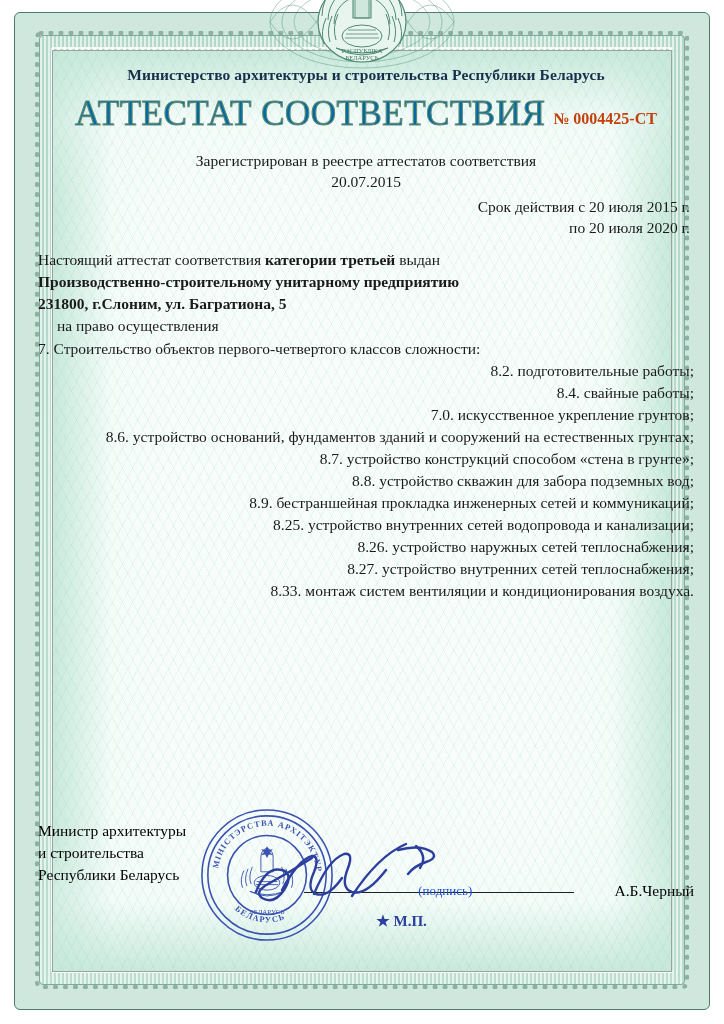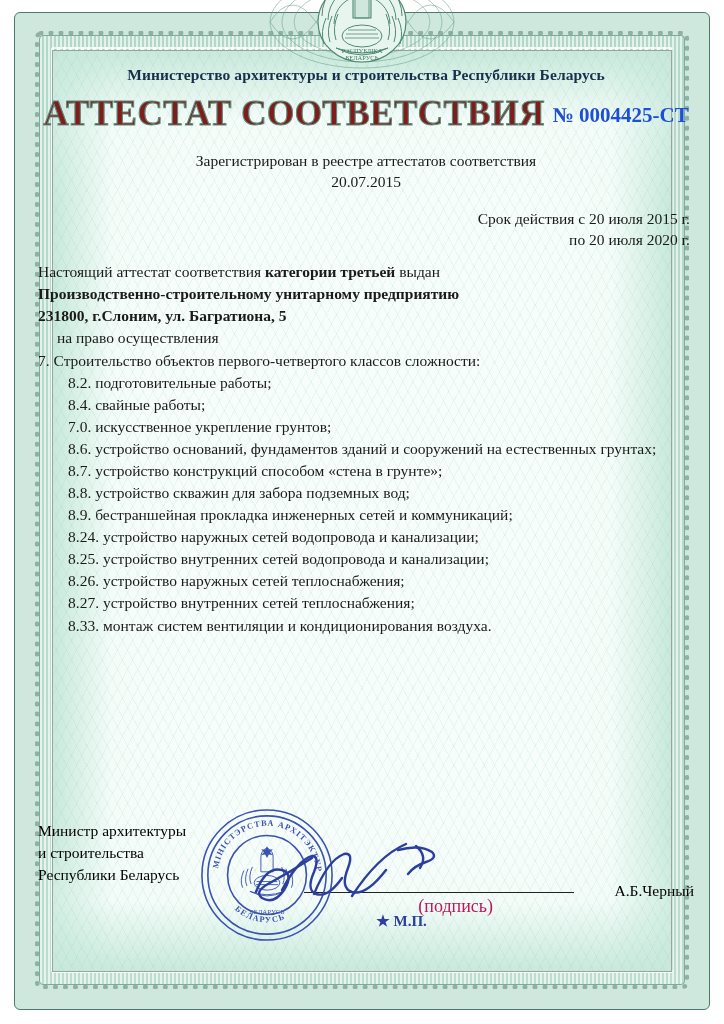--- a/index.html
+++ b/index.html
@@ -120,61 +120,61 @@
     letter-spacing:.1px;
     color:#16304a;
     margin-bottom:12px;
   }
   .title-row{
     display:flex;align-items:flex-end;justify-content:center;gap:8px;
     margin-bottom:20px;
   }
   .cert-title{
     font-size:35px;
-    font-weight:bold;
+    font-weight:normal;
     letter-spacing:.5px;
-    color:#7f1d1d;
+    color:#0369a1;
     -webkit-text-stroke:1.1px #5d8a79;
     text-shadow:0 1px 0 rgba(255,255,255,.6);
     line-height:1;
   }
   .cert-number{
-    font-size:21px;font-weight:bold;color:#1d4ed8;
+    font-size:16px;font-weight:bold;color:#c2410c;
     padding-bottom:3px;white-space:nowrap;
   }
   .reg-block{
-    text-align:center;font-size:15.5px;line-height:1.35;margin-bottom:16px;
+    text-align:center;font-size:15.5px;line-height:1.35;margin-bottom:4px;
   }
   .validity{
     text-align:right;font-size:15.5px;line-height:1.35;margin-bottom:10px;padding-right:4px;
   }
   .issue-line{font-size:15.5px;line-height:1.42;}
   .issue-line b{font-weight:bold;}
   .recipient{font-size:15.5px;font-weight:bold;line-height:1.42;}
   .plain{font-size:15.5px;line-height:1.42;margin-left:19px;}
   .section-head{font-size:15.5px;line-height:1.42;margin-top:1px;}
-  .works-list{list-style:none;margin:0;padding:0;}
+  .works-list{list-style:none;margin:0;padding:0;text-align:right;}
   .works-list li{
     font-size:15.5px;line-height:1.425;
     text-indent:30px;
   }
 
   
   .sign-area{
     position:absolute;left:38px;right:30px;top:820px;z-index:3;
   }
   .sign-row{display:flex;align-items:flex-start;}
   .sign-title{font-size:15.5px;line-height:1.42;white-space:pre-line;}
   .sign-mid{position:relative;flex:1;min-height:86px;}
   .sign-line{
     position:absolute;left:118px;right:40px;top:72px;
     border-bottom:1.3px solid #222;
   }
   .sign-caption{
-    position:absolute;left:232px;top:76px;font-size:18px;color:#be185d;
+    position:absolute;left:232px;top:63px;font-size:13px;color:#1d4ed8;
   }
   .mp{
     position:absolute;left:190px;top:92px;font-size:15px;color:#2b3f9e;font-weight:bold;
   }
   .mp-star{color:#2b3f9e;}
   .sign-name{
     font-size:15.5px;padding-top:62px;white-space:nowrap;
   }
   .seal{
     position:absolute;left:12px;top:-14px;width:138px;height:138px;
@@ -279,21 +279,20 @@
     <div class="section-head">7. Строительство объектов первого-четвертого классов сложности:</div>
 
     <ul class="works-list">
       <li>8.2. подготовительные работы;</li>
       <li>8.4. свайные работы;</li>
       <li>7.0. искусственное укрепление грунтов;</li>
       <li>8.6. устройство оснований, фундаментов зданий и сооружений на естественных грунтах;</li>
       <li>8.7. устройство конструкций способом «стена в грунте»;</li>
       <li>8.8. устройство скважин для забора подземных вод;</li>
       <li>8.9. бестраншейная прокладка инженерных сетей и коммуникаций;</li>
-      <li>8.24. устройство наружных сетей водопровода и канализации;</li>
       <li>8.25. устройство внутренних сетей водопровода и канализации;</li>
       <li>8.26. устройство наружных сетей теплоснабжения;</li>
       <li>8.27. устройство внутренних сетей теплоснабжения;</li>
       <li>8.33. монтаж систем вентиляции и кондиционирования воздуха.</li>
     </ul>
   </div>
 
   <div class="sign-area">
     <div class="sign-row">
 

